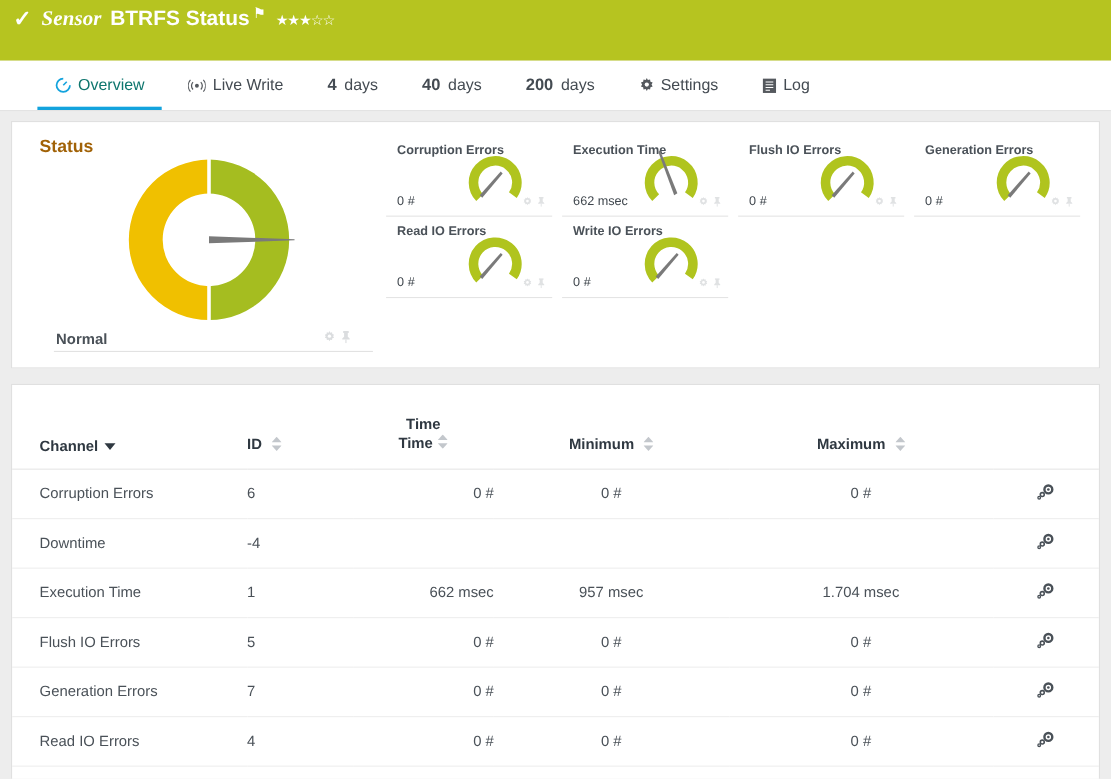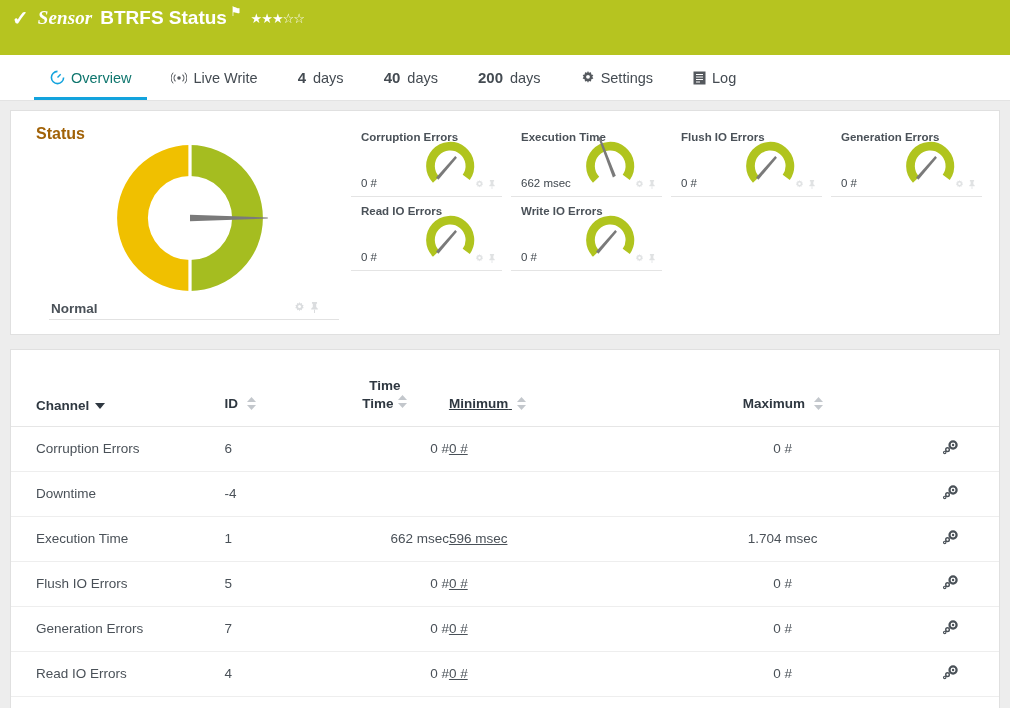--- a/index.html
+++ b/index.html
@@ -124,21 +124,21 @@
     border-bottom: 1px solid #e6e6e6;
   }
   table.channels td {
     font-size: 13.5px; color: #4a5158;
     padding: 12px 0; border-bottom: 1px solid #eeeeee;
     height: 33px;
   }
   .col-channel { text-align: left; padding-left: 25px !important; width: 200px; }
   .col-id      { text-align: left; width: 90px; }
   .col-last    { text-align: right; width: 120px; }
-  .col-min     { text-align: left; width: 200px; text-decoration: underline; }
+  .col-min     { text-align: center; width: 200px; }
   .col-max     { text-align: center; width: 225px; }
   .col-act     { text-align: center; width: 90px; }
   th.col-last  { text-align: center; }
   .th-last-inner { display:inline-block; text-align:center; line-height:1.25; }
   .sorter { display: inline-block; margin-left: 5px; vertical-align: middle; }
   .caret-down {
     display:inline-block; margin-left:6px;
     width: 0; height: 0; vertical-align: middle;
     border-left: 5px solid transparent; border-right: 5px solid transparent;
     border-top: 6px solid #2f3841;
@@ -444,21 +444,21 @@
                 <circle cx="13" cy="7" r="4.2" fill="none" stroke="#4a5158" stroke-width="2.6"></circle>
                 <circle cx="13" cy="7" r="1.4" fill="#4a5158"></circle>
                 <circle cx="6.5" cy="12.5" r="2.1" fill="none" stroke="#4a5158" stroke-width="1.7"></circle>
                 <circle cx="3.2" cy="15.8" r="1.4" fill="none" stroke="#4a5158" stroke-width="1.4"></circle>
               </svg></span></td>
         </tr>
         <tr>
           <td class="col-channel">Execution Time</td>
           <td class="col-id">1</td>
           <td class="col-last">662 msec</td>
-          <td class="col-min">596 msec</td>
+          <td class="col-min">957 msec</td>
           <td class="col-max">1.704 msec</td>
           <td class="col-act"><span class="act-icon"><svg width="17" height="17" viewBox="0 0 20 20">
                 <circle cx="13" cy="7" r="4.2" fill="none" stroke="#4a5158" stroke-width="2.6"></circle>
                 <circle cx="13" cy="7" r="1.4" fill="#4a5158"></circle>
                 <circle cx="6.5" cy="12.5" r="2.1" fill="none" stroke="#4a5158" stroke-width="1.7"></circle>
                 <circle cx="3.2" cy="15.8" r="1.4" fill="none" stroke="#4a5158" stroke-width="1.4"></circle>
               </svg></span></td>
         </tr>
         <tr>
           <td class="col-channel">Flush IO Errors</td>

